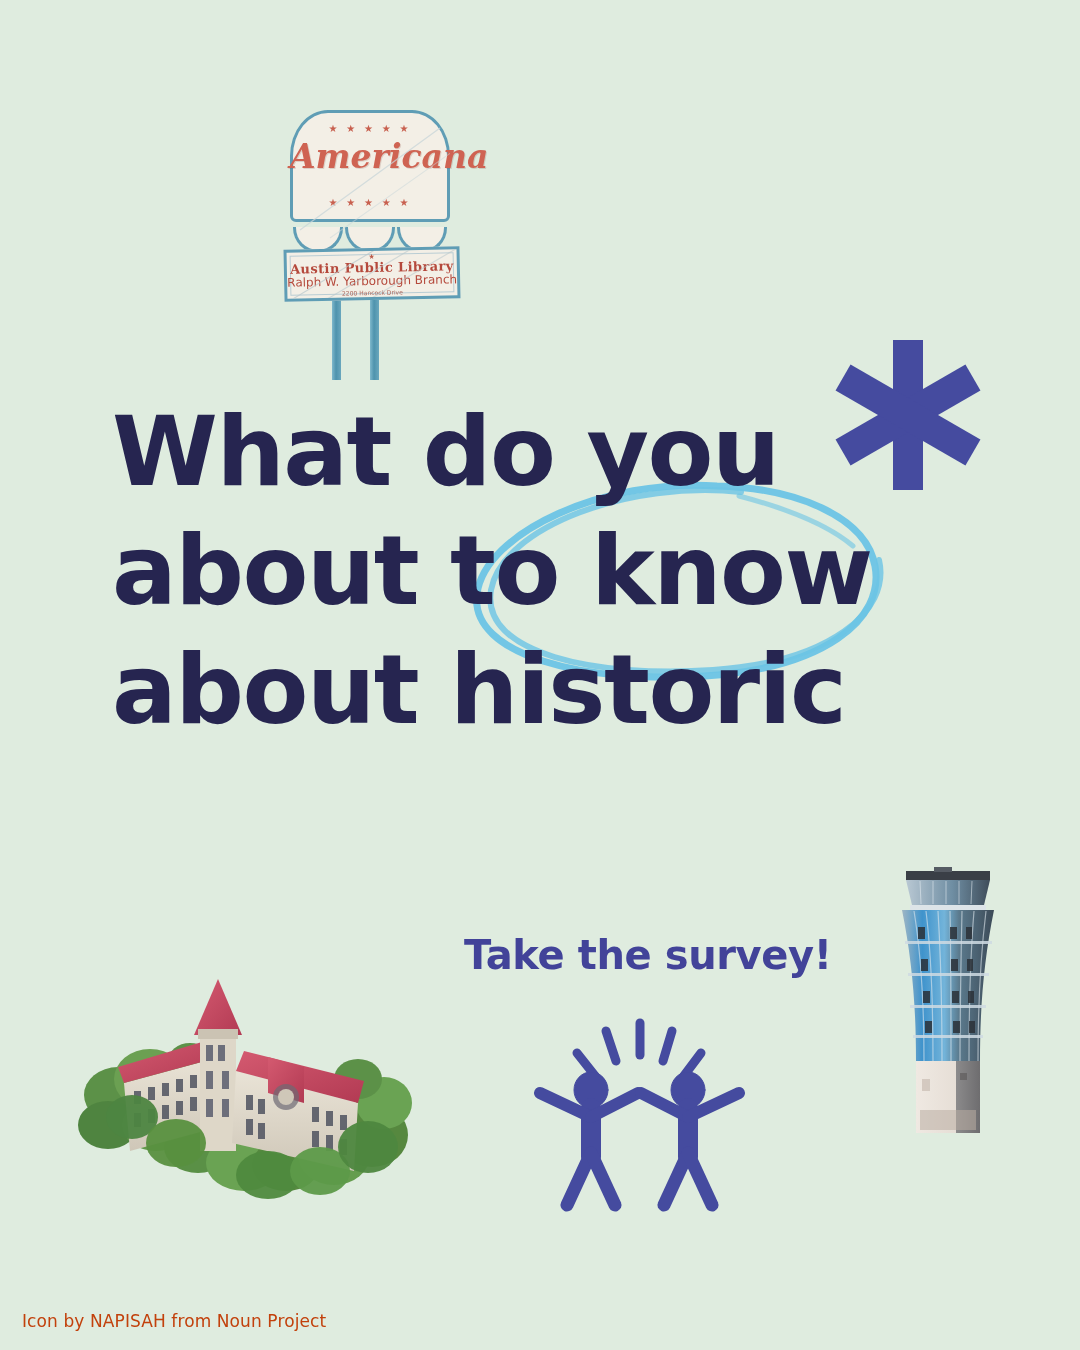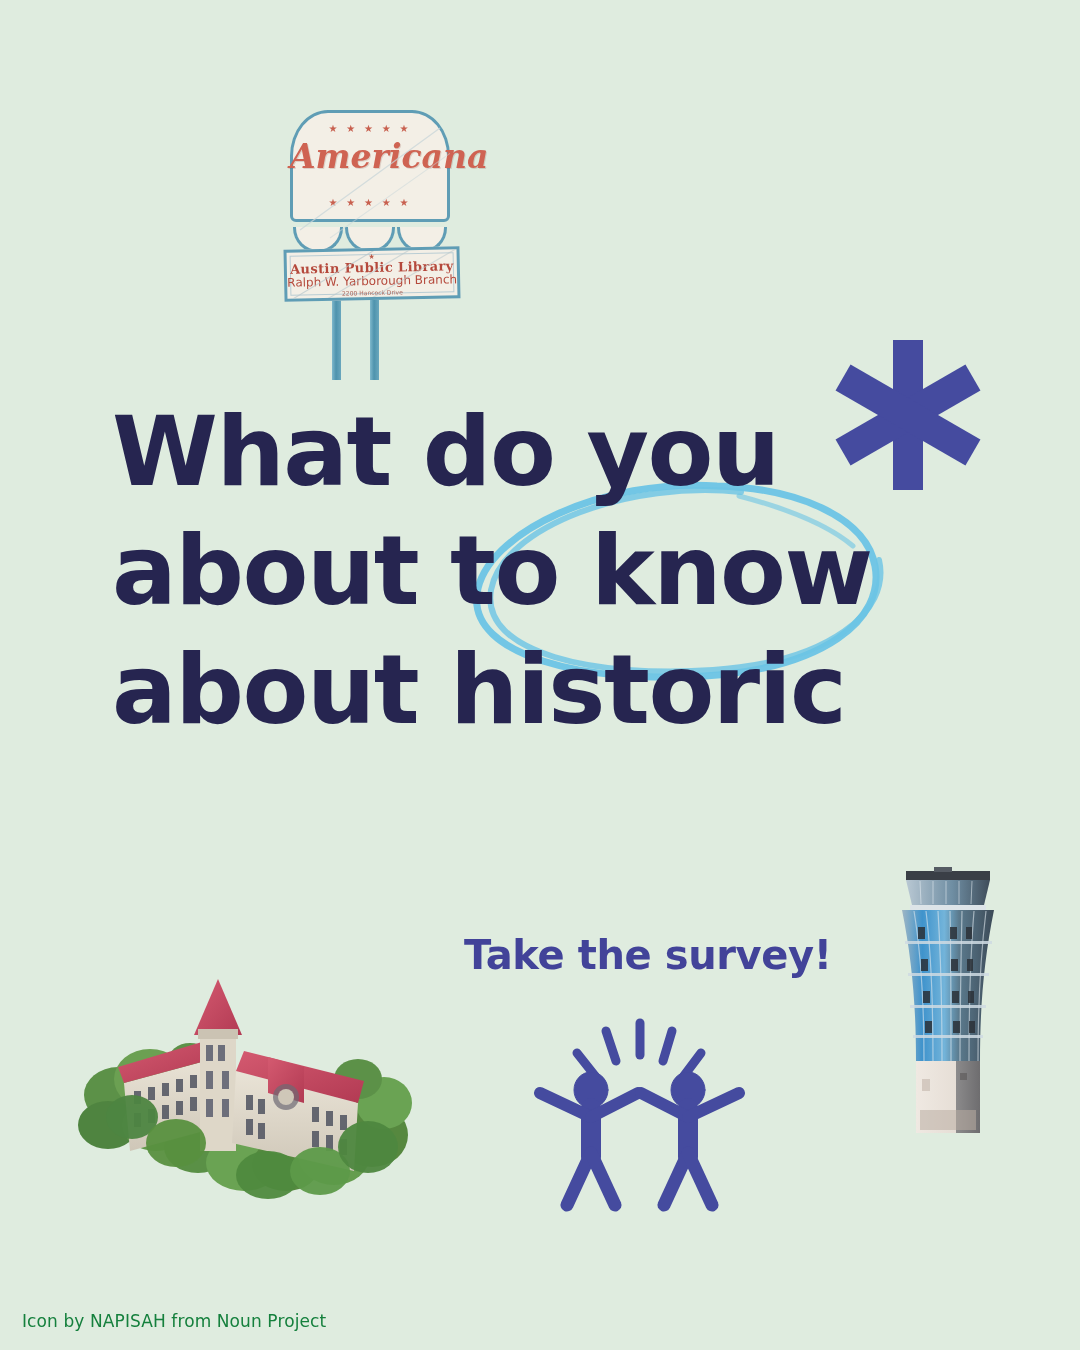--- a/index.html
+++ b/index.html
@@ -253,21 +253,21 @@
   }
 
   
   #credit {
     position: absolute;
     left: 22px;
     top: 1313px;
     font-family: "DejaVu Sans", sans-serif;
     font-size: 17px;
     line-height: 1;
-    color: #15803d;
+    color: #c2410c;
     letter-spacing: .1px;
   }
 </style>
 </head>
 <body>
 
 <div id="poster">
 
   <div id="library-sign">
 

